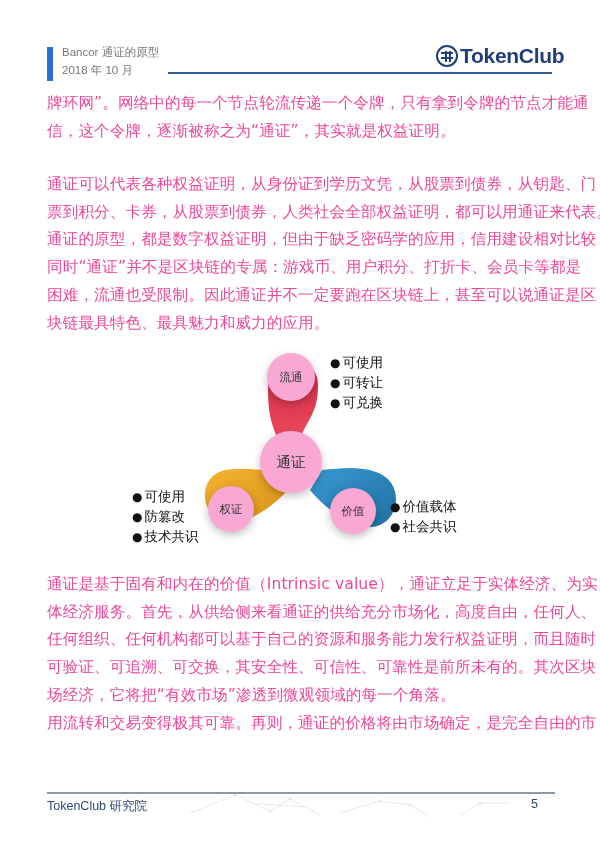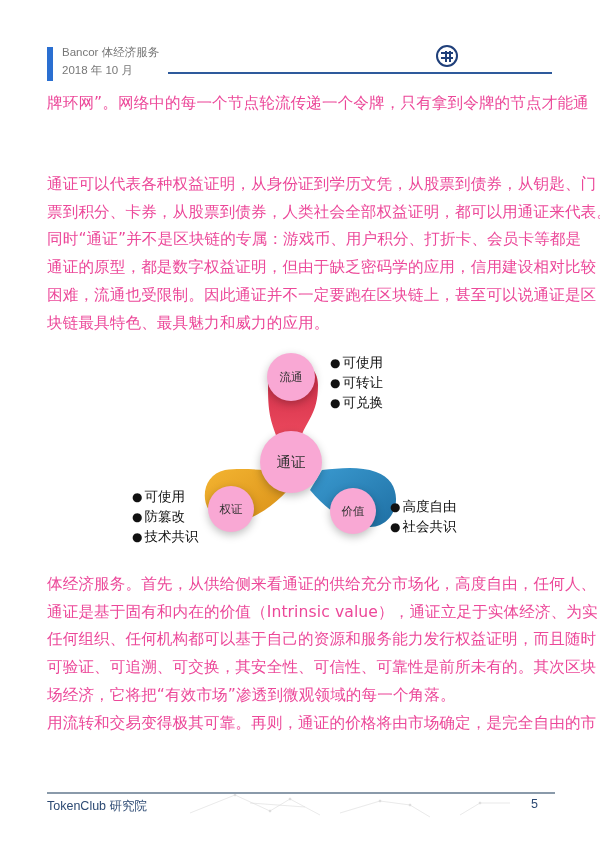--- a/index.html
+++ b/index.html
@@ -31,37 +31,39 @@
     .footer-rule { position: absolute; left: 47px; top: 792px; width: 508px; height: 1.5px; background: #8a9aaa; }
     .footer-brand { position: absolute; left: 47px; top: 798px; font-size: 12.5px; color: #2d4a73; font-family: "Liberation Sans", sans-serif; }
     .footer-page { position: absolute; left: 531px; top: 797px; font-size: 12.5px; color: #2d4a73; font-family: "Liberation Sans", sans-serif; }
     .footer-net { position: absolute; left: 180px; top: 793px; width: 340px; height: 30px; opacity: 0.35; }
   </style>
 </head>
 <body>
 
 <div class="header">
   <div class="header-bar"></div>
-  <div class="header-title">Bancor 体经济服务</div>
+  <div class="header-title">Bancor 通证的原型</div>
   <div class="header-date">2018 年 10 月</div>
   <div class="header-rule"></div>
   <div class="logo">
     <span class="logo-mark"></span>
+    <span class="logo-text">TokenClub</span>
   </div>
 </div>
 
 <div class="para" id="p1">
   <span class="line">牌环网”。网络中的每一个节点轮流传递一个令牌，只有拿到令牌的节点才能通</span>
+  <span class="line">信，这个令牌，逐渐被称之为“通证”，其实就是权益证明。</span>
 </div>
 
 <div class="para" id="p2">
   <span class="line">通证可以代表各种权益证明，从身份证到学历文凭，从股票到债券，从钥匙、门</span>
   <span class="line">票到积分、卡券，从股票到债券，人类社会全部权益证明，都可以用通证来代表。</span>
+  <span class="line">通证的原型，都是数字权益证明，但由于缺乏密码学的应用，信用建设相对比较</span>
   <span class="line">同时“通证”并不是区块链的专属：游戏币、用户积分、打折卡、会员卡等都是</span>
-  <span class="line">通证的原型，都是数字权益证明，但由于缺乏密码学的应用，信用建设相对比较</span>
   <span class="line">困难，流通也受限制。因此通证并不一定要跑在区块链上，甚至可以说通证是区</span>
   <span class="line">块链最具特色、最具魅力和威力的应用。</span>
 </div>
 
 <div class="diagram">
   <svg width="380" height="230" viewBox="0 0 380 230" style="position:absolute;left:0;top:0;">
     <defs>
       <linearGradient id="gRed" x1="0" y1="0" x2="0" y2="1">
         <stop offset="0" stop-color="#c92a45"></stop>
           <stop offset="1" stop-color="#ee4a5e"></stop>
@@ -92,28 +94,28 @@
     <div class="b">可使用</div>
     <div class="b">可转让</div>
     <div class="b">可兑换</div>
   </div>
   <div class="bullets" style="left:22px;top:147px;">
     <div class="b">可使用</div>
     <div class="b">防篡改</div>
     <div class="b">技术共识</div>
   </div>
   <div class="bullets" style="left:280px;top:157px;">
-    <div class="b">高度自由</div>
+    <div class="b">价值载体</div>
     <div class="b">社会共识</div>
   </div>
 </div>
 
 <div class="para" id="p3">
+  <span class="line">通证是基于固有和内在的价值（Intrinsic value），通证立足于实体经济、为实</span>
   <span class="line">体经济服务。首先，从供给侧来看通证的供给充分市场化，高度自由，任何人、</span>
-  <span class="line">通证是基于固有和内在的价值（Intrinsic value），通证立足于实体经济、为实</span>
   <span class="line">任何组织、任何机构都可以基于自己的资源和服务能力发行权益证明，而且随时</span>
   <span class="line">可验证、可追溯、可交换，其安全性、可信性、可靠性是前所未有的。其次区块</span>
   <span class="line">场经济，它将把“有效市场”渗透到微观领域的每一个角落。</span>
   <span class="line">用流转和交易变得极其可靠。再则，通证的价格将由市场确定，是完全自由的市</span>
 </div>
 
 <div class="footer-rule"></div>
 <svg class="footer-net" viewBox="0 0 340 30">
   <g stroke="#999" stroke-width="0.6" fill="#999">
     <line x1="10" y1="20" x2="55" y2="2"></line>

